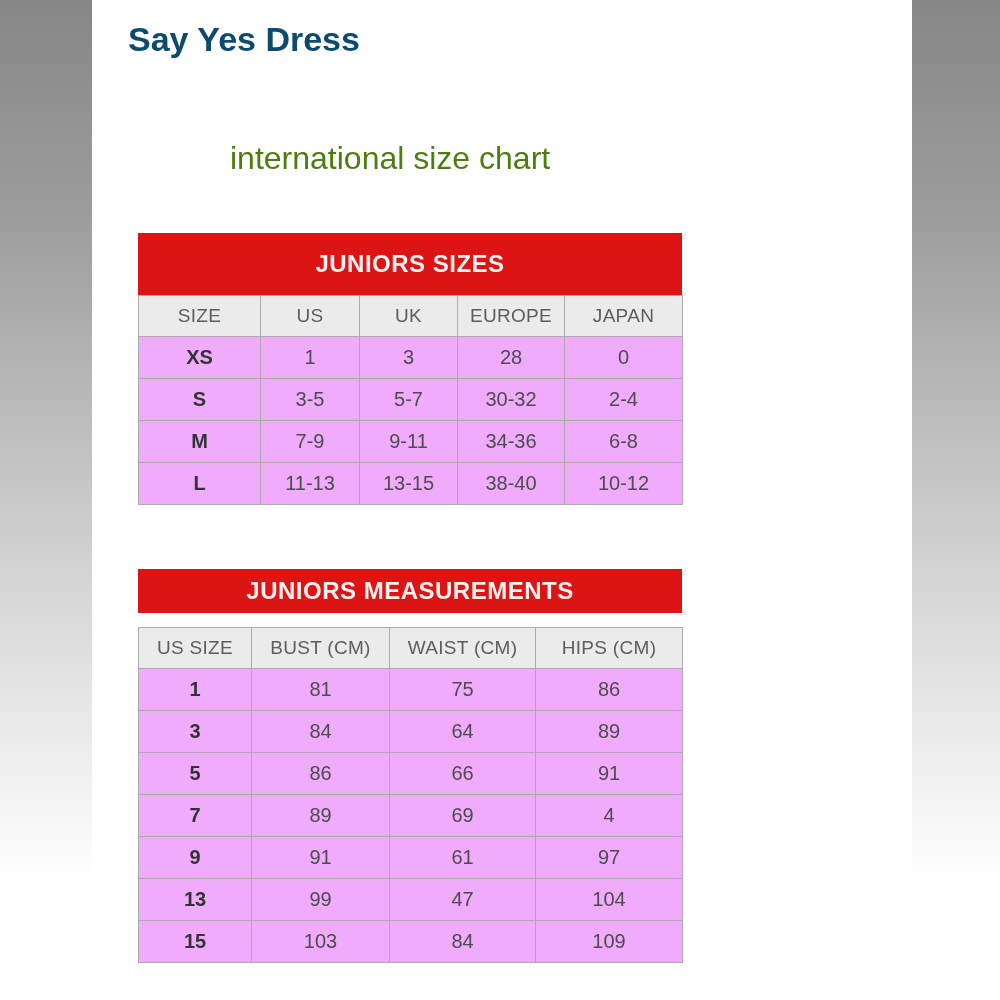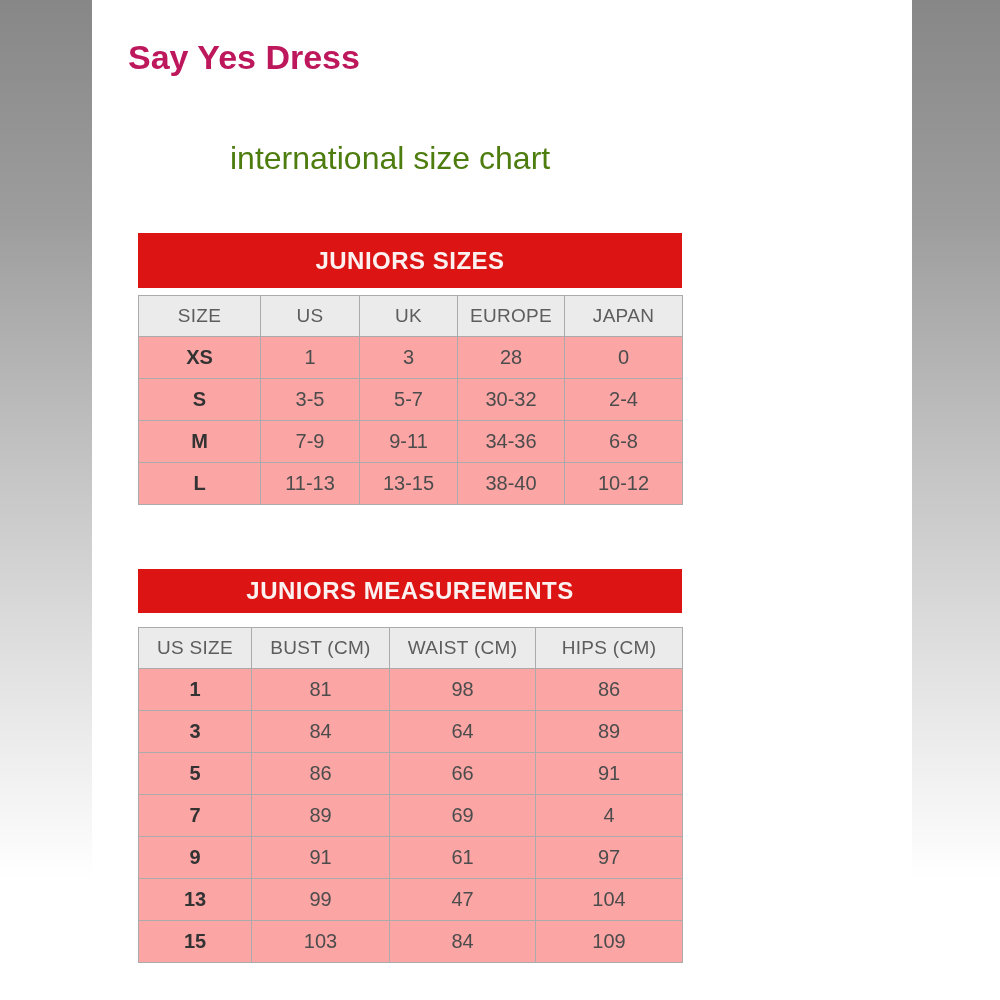--- a/index.html
+++ b/index.html
@@ -10,47 +10,47 @@
     background: linear-gradient(to bottom,
       #878787 0%, #9d9d9d 22%, #c3c3c3 46%, #e9e9e9 72%, #ffffff 88%, #ffffff 100%);
     font-family: "Liberation Sans", sans-serif;
   }
   .page {
     position: absolute; left: 92px; top: 0;
     width: 820px; height: 1000px;
     background: #ffffff;
   }
   .page-title {
-    position: absolute; left: 36px; top: 40px;
-    font-size: 34px; font-weight: bold; color: #be185d;
+    position: absolute; left: 36px; top: 22px;
+    font-size: 34px; font-weight: bold; color: #0c4a6e;
     letter-spacing: 0px; line-height: 1;
   }
   .subtitle {
     position: absolute; left: 138px; top: 141px;
     font-size: 32px; color: #4d7c0f; line-height: 1.1;
   }
   .banner {
     position: absolute; left: 138px; width: 544px;
     background: #dc1414;
     color: #fbf1f1; font-weight: bold; font-size: 24px;
     letter-spacing: 0.5px;
     display: flex; align-items: center; justify-content: center;
     box-sizing: border-box;
   }
-  .banner-sizes        { top: 233px; height: 55px; }
+  .banner-sizes        { top: 233px; height: 62px; }
   .banner-measurements { top: 569px; height: 44px; }
 
   .table-wrap { position: absolute; left: 138px; width: 544px; }
   .table-sizes        { top: 295px; }
   .table-measurements { top: 627px; }
 
   table {
     border-collapse: collapse; table-layout: fixed;
     width: 544px;
-    background: #fca5a5;
+    background: #f0abfc;
     border: 1px solid #9d9d9d;
   }
   th, td {
     border: 1px solid #ababab;
     text-align: center; vertical-align: middle;
     padding: 0; overflow: hidden; white-space: nowrap;
   }
   thead th {
     background: #ebebeb;
     color: #5d5d5d; font-weight: normal;
@@ -145,21 +145,21 @@
           <th>US SIZE</th>
           <th>BUST (CM)</th>
           <th>WAIST (CM)</th>
           <th>HIPS (CM)</th>
         </tr>
       </thead>
     <tbody>
         <tr>
           <td>1</td>
           <td>81</td>
-          <td>98</td>
+          <td>75</td>
           <td>86</td>
         </tr>
         <tr>
           <td>3</td>
           <td>84</td>
           <td>64</td>
           <td>89</td>
         </tr>
         <tr>
           <td>5</td>

